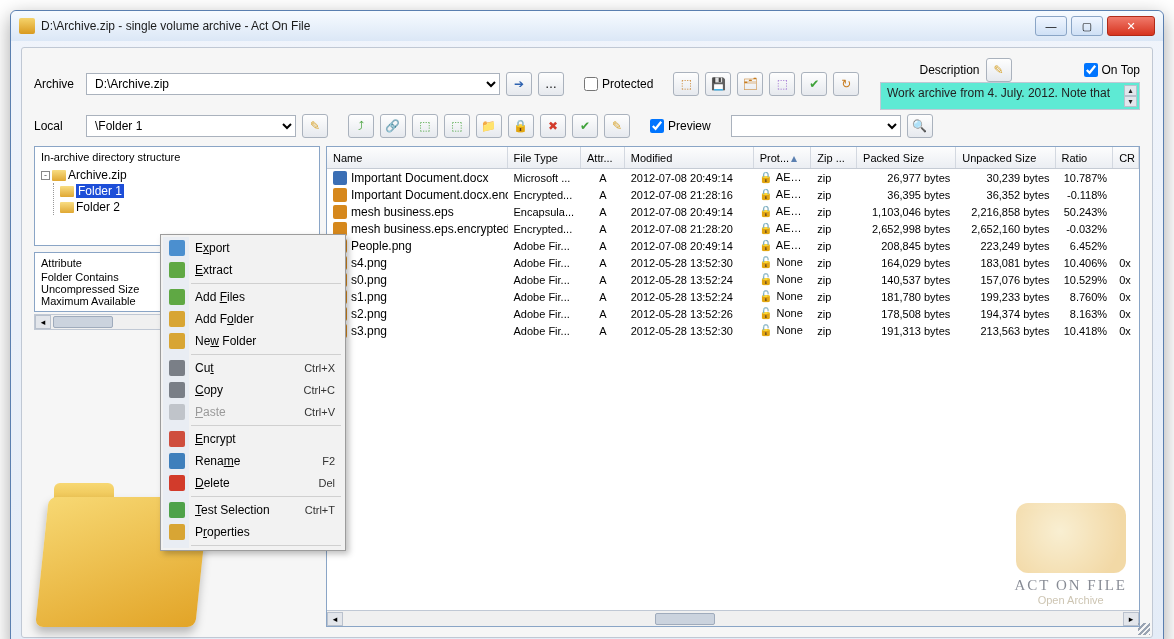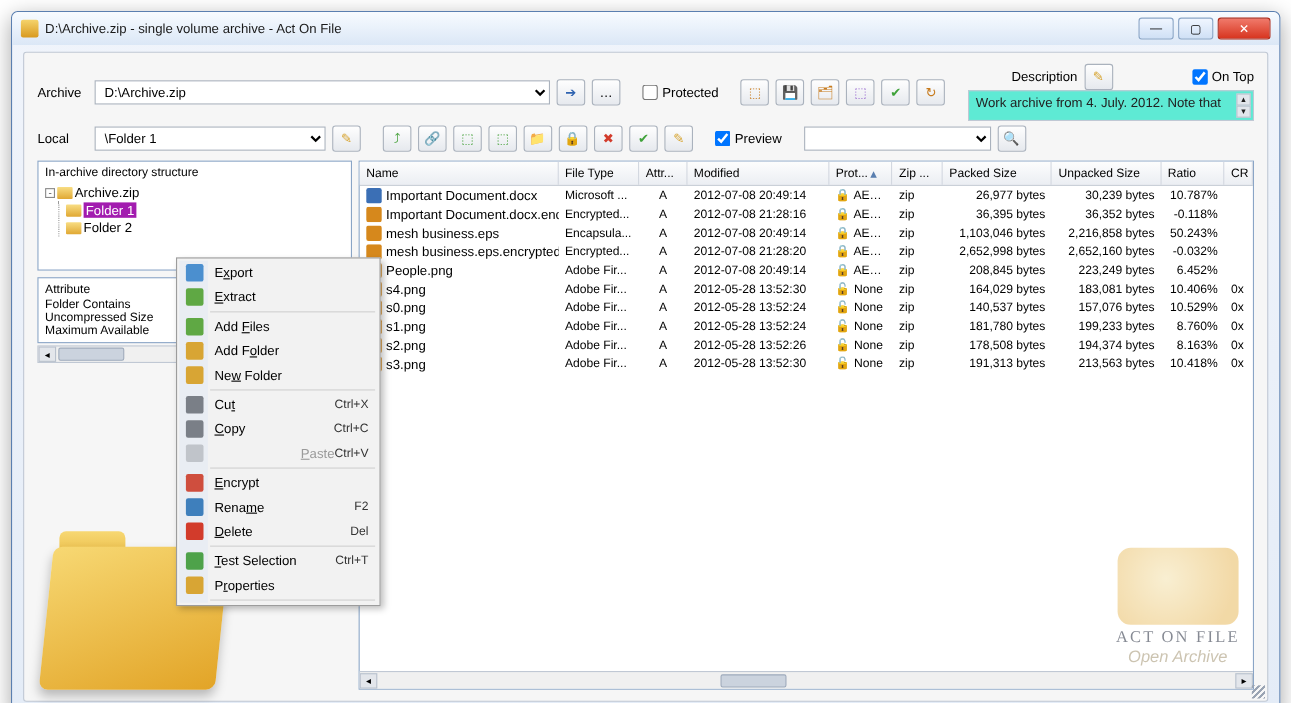--- a/index.html
+++ b/index.html
@@ -24,21 +24,21 @@
 .desc-box { width:260px; height:28px; border:1px solid #c0c8d4; background:#5eead4; color:#222; font-size:11px; padding:3px 18px 3px 6px; position:relative; margin-top:0; }
 .desc-box .scroll { position:absolute; right:2px; top:2px; bottom:2px; width:13px; display:flex; flex-direction:column; justify-content:space-between; }
 .desc-box .scroll span { height:11px; background:#e2e6ec; border:1px solid #b9c1cd; font-size:8px; text-align:center; line-height:9px; }
 .panes { flex:1; display:flex; gap:6px; min-height:0; }
 .leftcol { width:286px; display:flex; flex-direction:column; }
 .treebox { border:1px solid #8aa5c6; background:#fff; height:100px; padding:4px 6px; position:relative; }
 .treebox .hdr { font-size:11px; color:#000; margin-bottom:4px; }
 .treenode { display:flex; align-items:center; gap:2px; font-size:12px; height:16px; }
 .treenode .plus { width:9px; height:9px; border:1px solid #888; font-size:9px; line-height:7px; text-align:center; color:#555; }
 .treenode .fld { width:14px; height:11px; background:linear-gradient(#f8dd83,#e0a833); border-radius:1px; }
-.treenode.sel .name { background:#a21caf; color:#fff; padding:0 2px; }
+.treenode.sel .name { background:#1d4ed8; color:#fff; padding:0 2px; }
 .dotted { border-left:1px dotted #999; margin-left:12px; padding-left:6px; }
 .attrbox { border:1px solid #8aa5c6; background:#fff; margin-top:6px; padding:4px 6px; }
 .attrbox .hdr { font-size:11px; margin-bottom:2px; }
 .attrbox .line { font-size:11px; white-space:nowrap; overflow:hidden; }
 .hscroll { height:16px; background:#f0f0f0; border:1px solid #c0c8d4; margin-top:2px; display:flex; align-items:center; }
 .hscroll .arr { width:16px; height:14px; background:#e3e6eb; border:1px solid #b9c1cd; text-align:center; font-size:9px; line-height:12px; }
 .hscroll .track { flex:1; height:12px; position:relative; }
 .hscroll .thumb { position:absolute; left:2px; top:0; height:12px; width:60px; background:#cbd3de; border:1px solid #9fabbc; border-radius:2px; }
 .bigicon { flex:1; display:flex; align-items:flex-end; justify-content:flex-start; padding:10px 0 0 0; }
 .bigfolder { width:190px; height:170px; position:relative; }
@@ -52,30 +52,30 @@
 .frow .cell { padding:0 6px; font-size:11px; white-space:nowrap; overflow:hidden; text-overflow:ellipsis; }
 .cell.rt { text-align:right; }
 .cell.ct { text-align:center; }
 .fic { width:14px; height:14px; border-radius:2px; flex:none; }
 .lockopen { color:#3fb24a; font-weight:bold; font-size:11px; }
 .locked { color:#d6881c; font-weight:bold; font-size:11px; }
 .filelist .hscroll { margin:0; border-width:1px 0 0 0; }
 .watermark { position:absolute; right:12px; bottom:20px; text-align:center; opacity:.5; pointer-events:none; }
 .watermark .logo { width:110px; height:70px; background:radial-gradient(circle at 40% 40%, #f4e0a6, #e7b450 80%); border-radius:12px; margin:0 auto 4px auto; }
 .watermark .t1 { font-family: serif; font-size:15px; letter-spacing:2px; color:#0f172a; }
-.watermark .t2 { font-style:italic; font-size:15px; color:#9a8a65; }
+.watermark .t2 { font-size:11px; color:#9a8a65; }
 .resize { position:absolute; right:2px; bottom:2px; width:12px; height:12px; background:repeating-linear-gradient(135deg,#9aa4b3 0 2px, transparent 2px 4px); }
 
 .ctxmenu { position:absolute; left:138px; top:186px; width:186px; background:#f2f2f2; border:1px solid #9c9c9c; box-shadow:3px 3px 6px rgba(0,0,0,.25); padding:2px; z-index:50; }
 .ctxmenu .strip { position:absolute; left:2px; top:2px; bottom:2px; width:26px; background:#e9edf3; }
 .ctxmenu .mi { position:relative; display:flex; align-items:center; height:22px; padding-left:32px; padding-right:8px; cursor:default; }
 .ctxmenu .mi .mico { position:absolute; left:6px; width:16px; height:16px; border-radius:2px; }
 .ctxmenu .mi .mlbl { flex:1; }
 .ctxmenu .mi .short { color:#333; font-size:11px; }
-.ctxmenu .mi.dis { color:#9a9a9a;text-align:right; }
+.ctxmenu .mi.dis { color:#9a9a9a; }
 .ctxmenu hr { border:none; border-top:1px solid #d0d0d0; margin:2px 2px 2px 28px; }
 .ul { text-decoration:underline; }
 
 .c-name{width:182px}.c-type{width:74px}.c-attr{width:44px}.c-mod{width:130px}.c-prot{width:58px}.c-zip{width:46px}.c-packed{width:100px}.c-unpacked{width:100px}.c-ratio{width:58px}.c-crc{width:26px}
 </style>
 </head>
 <body>
 
 <div class="window">
   <div class="titlebar">

